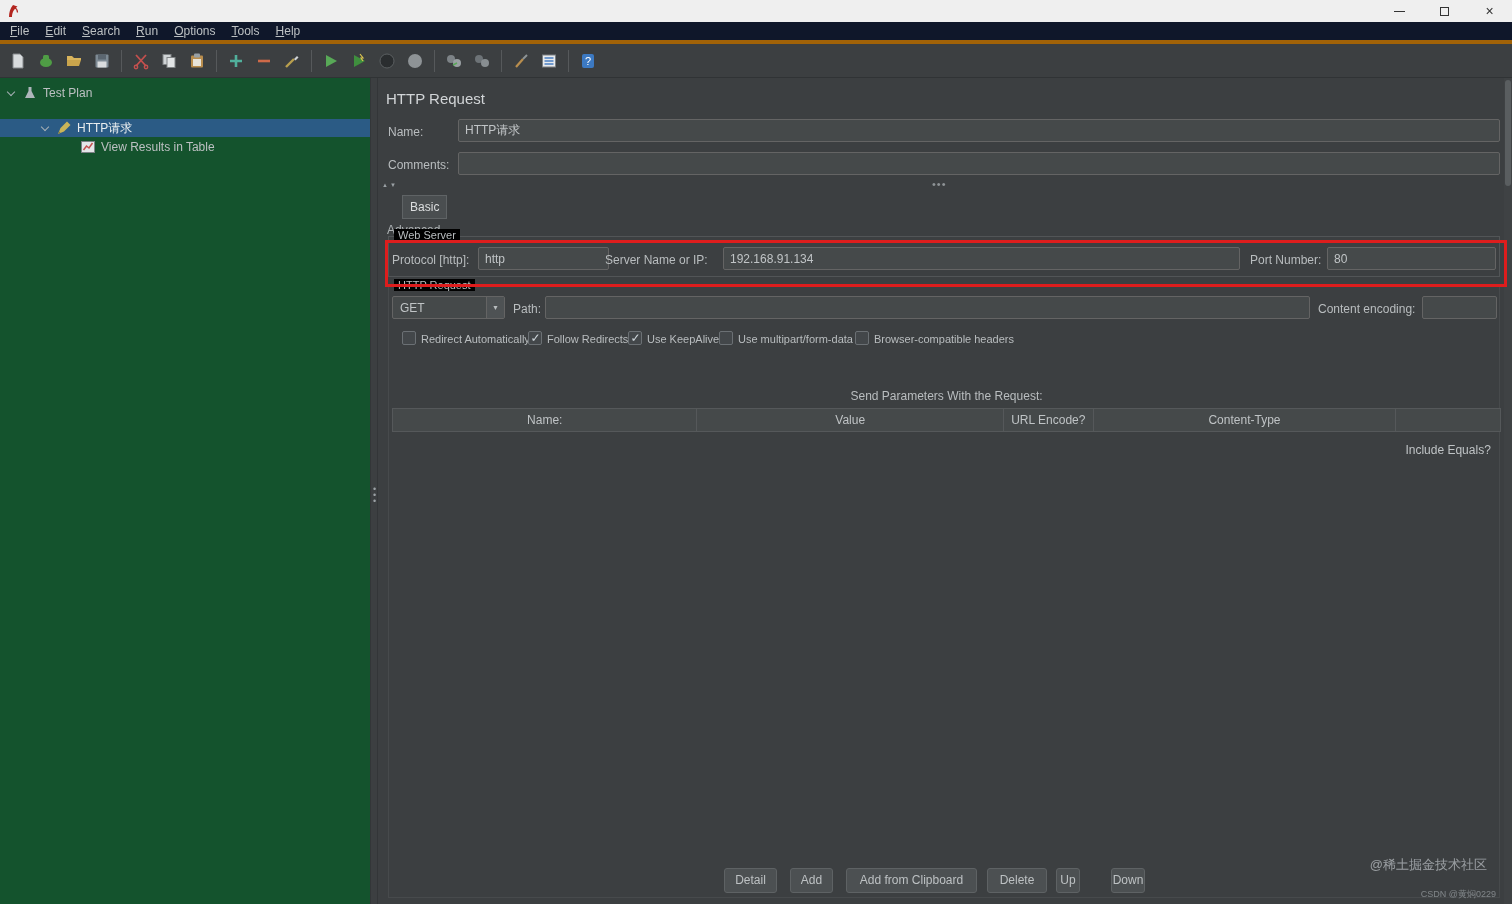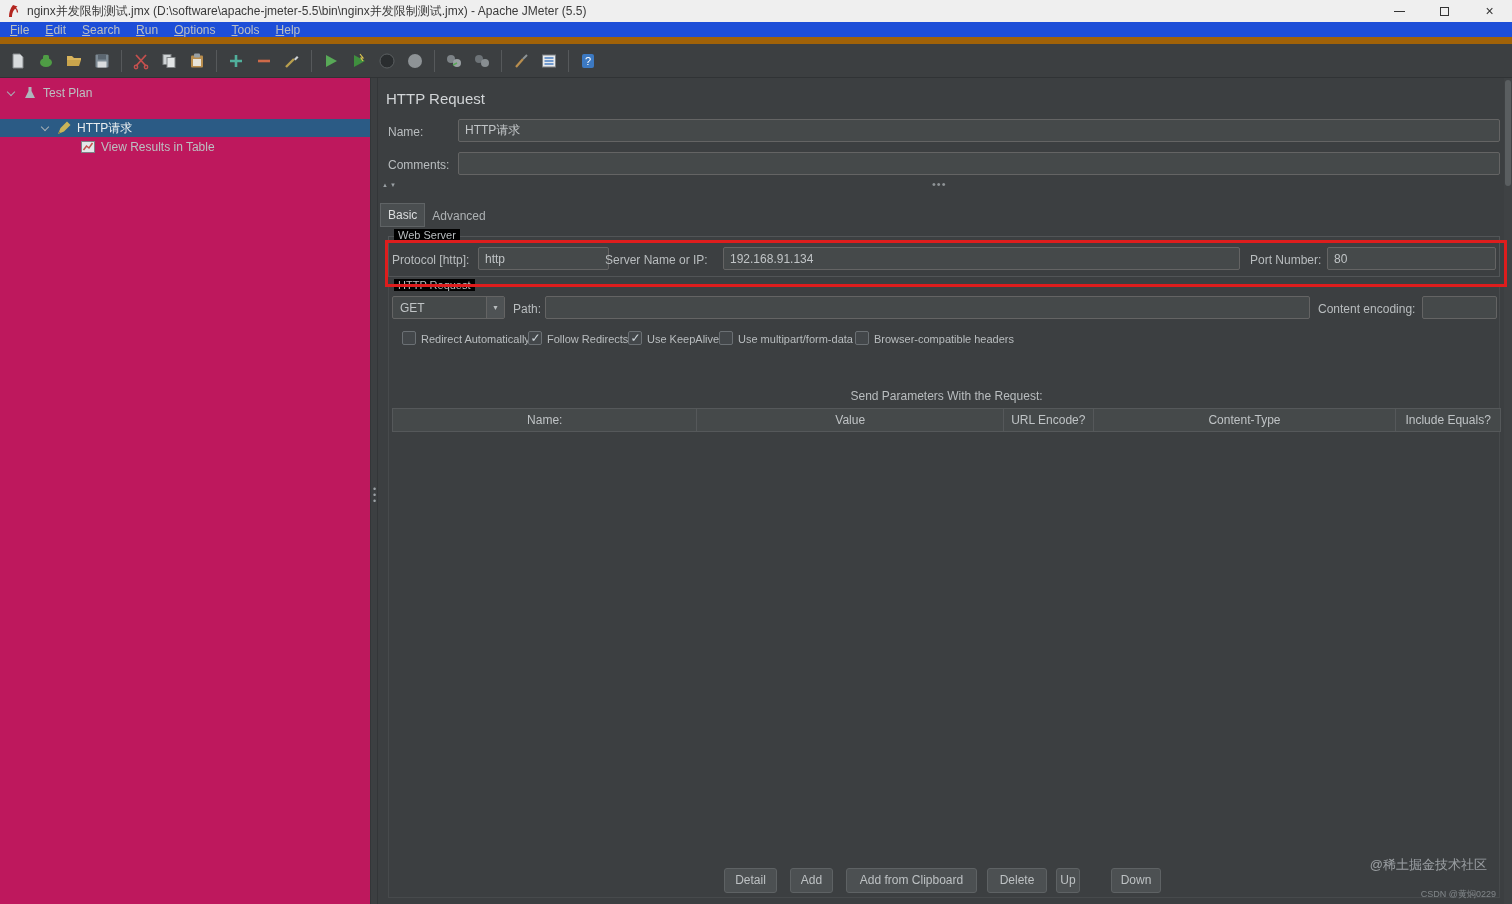--- a/index.html
+++ b/index.html
@@ -11,31 +11,31 @@
   .titlebar { position:absolute; left:0; top:0; width:1512px; height:22px; background:#efefef; display:flex; align-items:center; }
   .titlebar-logo { margin-left:6px; width:14px; height:14px; display:flex; align-items:center; }
   .titlebar-text { margin-left:7px; font-size:12px; color:#3a3a3a; white-space:nowrap; }
   .win-controls { position:absolute; right:0; top:0; height:22px; display:flex; }
   .win-btn { width:45px; height:22px; display:flex; align-items:center; justify-content:center; color:#333; cursor:default; }
   .glyph-min { width:11px; height:1px; background:#333; }
   .glyph-max { width:9px; height:9px; border:1px solid #333; }
   .glyph-close { font-size:14px; line-height:14px; color:#333; }
 
   
-  .menubar { position:absolute; left:0; top:22px; width:1512px; height:22px; background:#1d4ed8; display:flex; align-items:center; padding-left:2px; border-bottom:7px solid #a16207; }
+  .menubar { position:absolute; left:0; top:22px; width:1512px; height:22px; background:#0f172a; display:flex; align-items:center; padding-left:2px; border-bottom:4px solid #a16207; }
   .menu-item { display:inline-block; padding:0 8px; height:22px; line-height:22px; font-size:12px; color:#bcc0c2; }
   .menu-item::first-letter { text-decoration:underline; }
 
   
   .toolbar { position:absolute; left:0; top:44px; width:1512px; height:34px; background:#3c3f41; display:flex; align-items:center; padding-left:4px; border-bottom:1px solid #303335; }
   .tbi { width:26px; height:26px; display:flex; align-items:center; justify-content:center; margin:0 1px; border-radius:3px; }
   .tbsep { width:1px; height:22px; background:#56595b; margin:0 5px; }
 
   
-  .tree-panel { position:absolute; left:0; top:78px; width:370px; height:826px; background:#be185d; }
+  .tree-panel { position:absolute; left:0; top:78px; width:370px; height:826px; background:#14532d; }
   .tree-row { position:absolute; left:0; width:370px; height:18px; display:flex; align-items:center; font-size:12px; color:#bcc0c2; white-space:nowrap; }
   .tree-row.selected { background:#2b5b85; color:#e9edef; }
   .chev { width:6px; height:6px; border-right:1.6px solid #a7b0b6; border-bottom:1.6px solid #a7b0b6; transform:rotate(45deg); margin:-3px 8px 0 0; flex:none; }
   .tree-icon { width:16px; height:16px; margin-right:5px; flex:none; display:flex; align-items:center; }
 
   .splitter { position:absolute; left:370px; top:78px; width:8px; height:826px; background:#3c3f41; border-left:1px solid #333638; border-right:1px solid #333638; }
   .splitter-dots { position:absolute; left:2px; top:408px; color:#9aa0a4; font-size:9px; line-height:6px; letter-spacing:0; }
 
   
   .panel-title { position:absolute; left:386px; top:90px; font-size:15px; color:#d2d5d7; }
@@ -58,21 +58,21 @@
   .select-text { flex:1; padding-left:7px; font-size:12px; color:#c0c4c6; }
   .select-arrow { width:18px; height:21px; background:#4e5254; border-left:1px solid #646464; display:flex; align-items:center; justify-content:center; font-size:7px; color:#b8bcbe; }
 
   .cb { position:absolute; top:331px; width:14px; height:14px; background:#43474a; border:1px solid #6b7074; border-radius:2px; }
   .cb.checked::after { content:"\2713"; position:absolute; left:1.5px; top:-1.5px; font-size:12px; color:#cdd5da; }
 
   .send-params { position:absolute; left:392px; top:389px; width:1109px; text-align:center; font-size:12px; color:#b9bdbf; }
 
   .thead { position:absolute; left:392px; top:408px; width:1109px; height:24px; display:flex; border:1px solid #55585a; background:#45494a; }
   .thcell { height:100%; line-height:22px; text-align:center; font-size:12px; color:#bfc3c5; border-right:1px solid #55585a; }
-  .thcell:last-child { border-right:none; }
+  .thcell:last-child { border-right:none;margin-top:30px; }
 
   .btn { position:absolute; top:868px; height:25px; background:#4c5052; border:1px solid #5e6264; border-radius:3px; color:#bdc1c3; font-size:12px; text-align:center; line-height:22px; }
 
   .scrollbar-track { position:absolute; left:1504px; top:78px; width:8px; height:826px; background:#3f4244; }
   .scrollbar-thumb { position:absolute; left:1505px; top:80px; width:6px; height:106px; background:#5a5e60; border-radius:3px; }
 
   .annotation-box { position:absolute; left:385px; top:240px; width:1122px; height:47px; border:3px solid #de1d1d; z-index:50; pointer-events:none; }
 
   .watermark1 { position:absolute; right:25px; top:856px; font-size:13px; color:rgba(230,235,240,0.55); }
   .watermark2 { position:absolute; right:16px; top:888px; font-size:9px; color:rgba(220,226,230,0.42); }
@@ -82,21 +82,20 @@
 
 <div id="app">
 
   <div class="titlebar">
     <span class="titlebar-logo">
       <svg width="14" height="14" viewBox="0 0 14 14">
           <path d="M7 1C4 4.5 3 8.5 3 13h3c0-3.5 1.2-7.5 5.5-10.5z" fill="#b3251f"></path>
           <path d="M8.5 3.5c2 1 3 3 3 5" stroke="#b3251f" stroke-width="1.2" fill="none"></path>
         </svg>
     </span>
-    <span class="titlebar-text">nginx并发限制测试.jmx (D:\software\apache-jmeter-5.5\bin\nginx并发限制测试.jmx) - Apache JMeter (5.5)</span>
     <div class="win-controls">
       <div class="win-btn">
           <span class="glyph-min"></span>
         </div>
       <div class="win-btn">
           <span class="glyph-max"></span>
         </div>
       <div class="win-btn">
           <span class="glyph-close">×</span>
         </div>
@@ -283,21 +282,21 @@
 
   <span class="label" style="left:388px; top:125px;">Name:</span>
   <input class="input" style="left: 458px; top: 119px; width: 1042px;" value="HTTP请求">
 
   <span class="label" style="left:388px; top:158px;">Comments:</span>
   <input class="input" style="left: 458px; top: 152px; width: 1042px;" value="">
 
   <div class="divider-arrows">▲▼</div>
   <div class="divider-grip">•••</div>
 
-  <div class="tabs-row" style="left:380px; top:203px;">
+  <div class="tabs-row" style="left:380px; top:195px;flex-direction:column;">
     <span class="tab selected">Basic</span>
     <span class="tab">Advanced</span>
   </div>
 
   <div class="group-box" style="left:388px; top:236px; width:1112px; height:41px;"></div>
   <span class="legend" style="left:394px; top:229px;">Web Server</span>
 
   <span class="label" style="left:392px; top:253px;">Protocol [http]:</span>
   <input class="input" style="left: 478px; top: 247px; width: 131px;" value="http">
   <span class="label" style="left:605px; top:253px;">Server Name or IP:</span>
@@ -337,21 +336,21 @@
     <div class="thcell" style="width:90px;">URL Encode?</div>
     <div class="thcell" style="width:303px;">Content-Type</div>
     <div class="thcell" style="width:104px;">Include Equals?</div>
   </div>
 
   <div class="btn" style="left:724px; width:53px;">Detail</div>
   <div class="btn" style="left:790px; width:43px;">Add</div>
   <div class="btn" style="left:846px; width:131px;">Add from Clipboard</div>
   <div class="btn" style="left:987px; width:60px;">Delete</div>
   <div class="btn" style="left:1056px; width:24px;">Up</div>
-  <div class="btn" style="left:1111px; width:50px;">Down</div>
+  <div class="btn" style="left:1111px; width:34px;">Down</div>
 
   <div class="scrollbar-track">
     <div class="scrollbar-thumb" style="left:1px; position:relative; top:2px;"></div>
   </div>
 
   <div class="annotation-box"></div>
 
   <div class="watermark1">@稀土掘金技术社区</div>
   <div class="watermark2">CSDN @黄焖0229</div>
 

